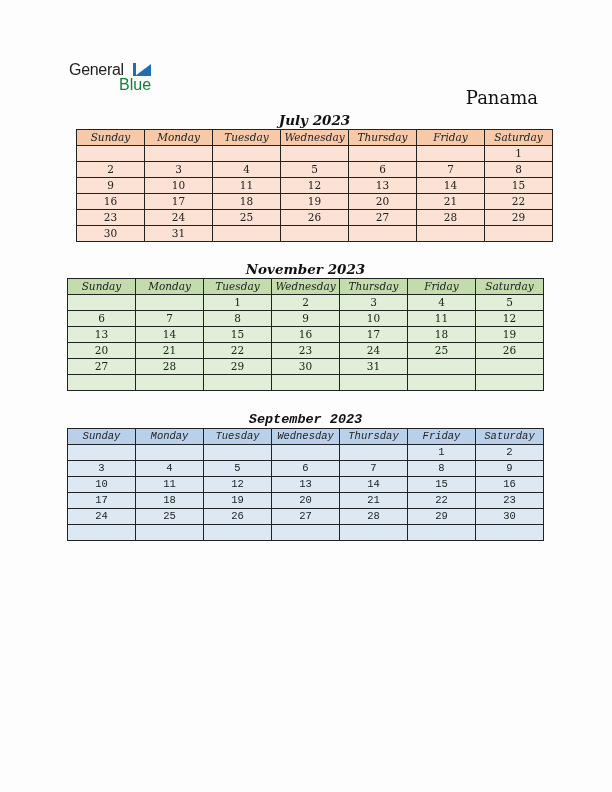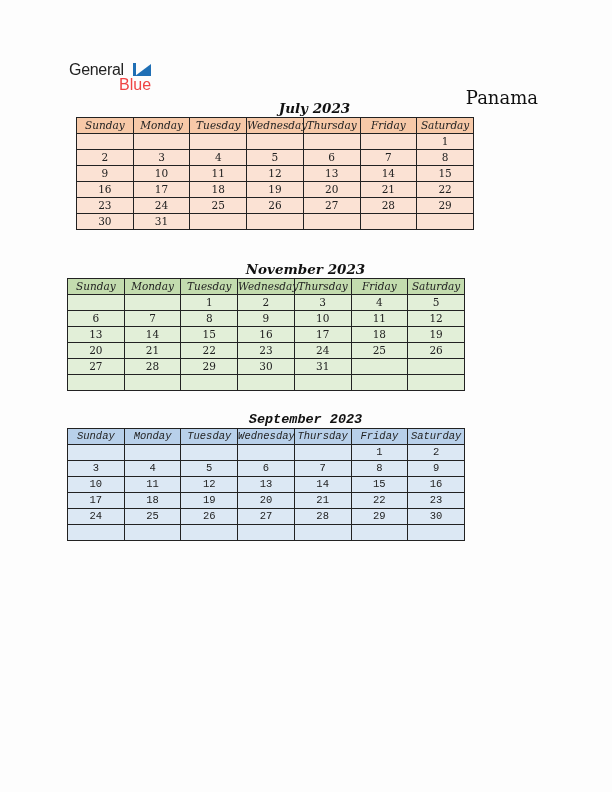--- a/index.html
+++ b/index.html
@@ -1,43 +1,43 @@
 <!DOCTYPE html>
 <html><head>
 <meta charset="utf-8">
 <style>
   html, body { margin:0; padding:0; }
   body { width:612px; height:792px; background:#fdfdfd; position:relative; font-family:"DejaVu Serif", serif; overflow:hidden; }
   .logo { position:absolute; left:69px; top:61px; width:90px; height:36px; }
   .logo-general { position:absolute; left:0; top:0; font-family:"Liberation Sans", sans-serif; font-size:16px; color:#222; letter-spacing:-0.3px; }
-  .logo-blue { position:absolute; left:50px; top:15px; font-family:"Liberation Sans", sans-serif; font-size:16px; color:#ef4444; }
+  .logo-blue { position:absolute; left:50px; top:15px; font-family:"Liberation Sans", sans-serif; font-size:16px; color:#15803d; }
   .logo-tri { position:absolute; left:66px; top:3px; width:0; height:0; border-left:16px solid transparent; border-bottom:12px solid #1f6fb5; }
   .logo-bar { position:absolute; left:64px; top:2px; width:3px; height:13px; background:#1f6fb5; }
   .country { position:absolute; right:74px; top:87px; font-size:18px; font-weight:normal; color:#111; font-family:"DejaVu Serif", serif; }
   .month { position:absolute; left:67px; width:477px; }
   .month-title { text-align:center; font-size:13.5px; font-weight:bold; font-style:italic; color:#111; height:17px; line-height:17px; }
-  table { border-collapse:collapse; width:398px; table-layout:fixed; }
+  table { border-collapse:collapse; width:477px; table-layout:fixed; }
   td, th { border:1px solid #222; height:15px; padding:0; text-align:center; font-size:10.5px; line-height:15px; color:#222; font-weight:normal; }
   th { font-style:italic; }
   .jul th { background:#f7c9a8; } .jul td { background:#fbe2d4; }
   .aug th { background:#c3dcae; } .aug td { background:#e2efd8; }
   .sep th { background:#b8d0ea; } .sep td { background:#dce8f4; }
 </style>
 </head>
 <body>
 
 <div class="logo">
   <span class="logo-general">General</span>
   <span class="logo-bar"></span>
   <span class="logo-tri"></span>
   <span class="logo-blue">Blue</span>
 </div>
 <div class="country">Panama</div>
 
-<div class="month" style="top:100px;padding-left:9px;">
+<div class="month" style="top:112px;padding-left:9px;">
   <div class="month-title">July 2023</div>
   <table class="jul">
       <tbody>
         <tr>
           <th>Sunday</th>
           <th>Monday</th>
           <th>Tuesday</th>
           <th>Wednesday</th>
           <th>Thursday</th>
           <th>Friday</th>

